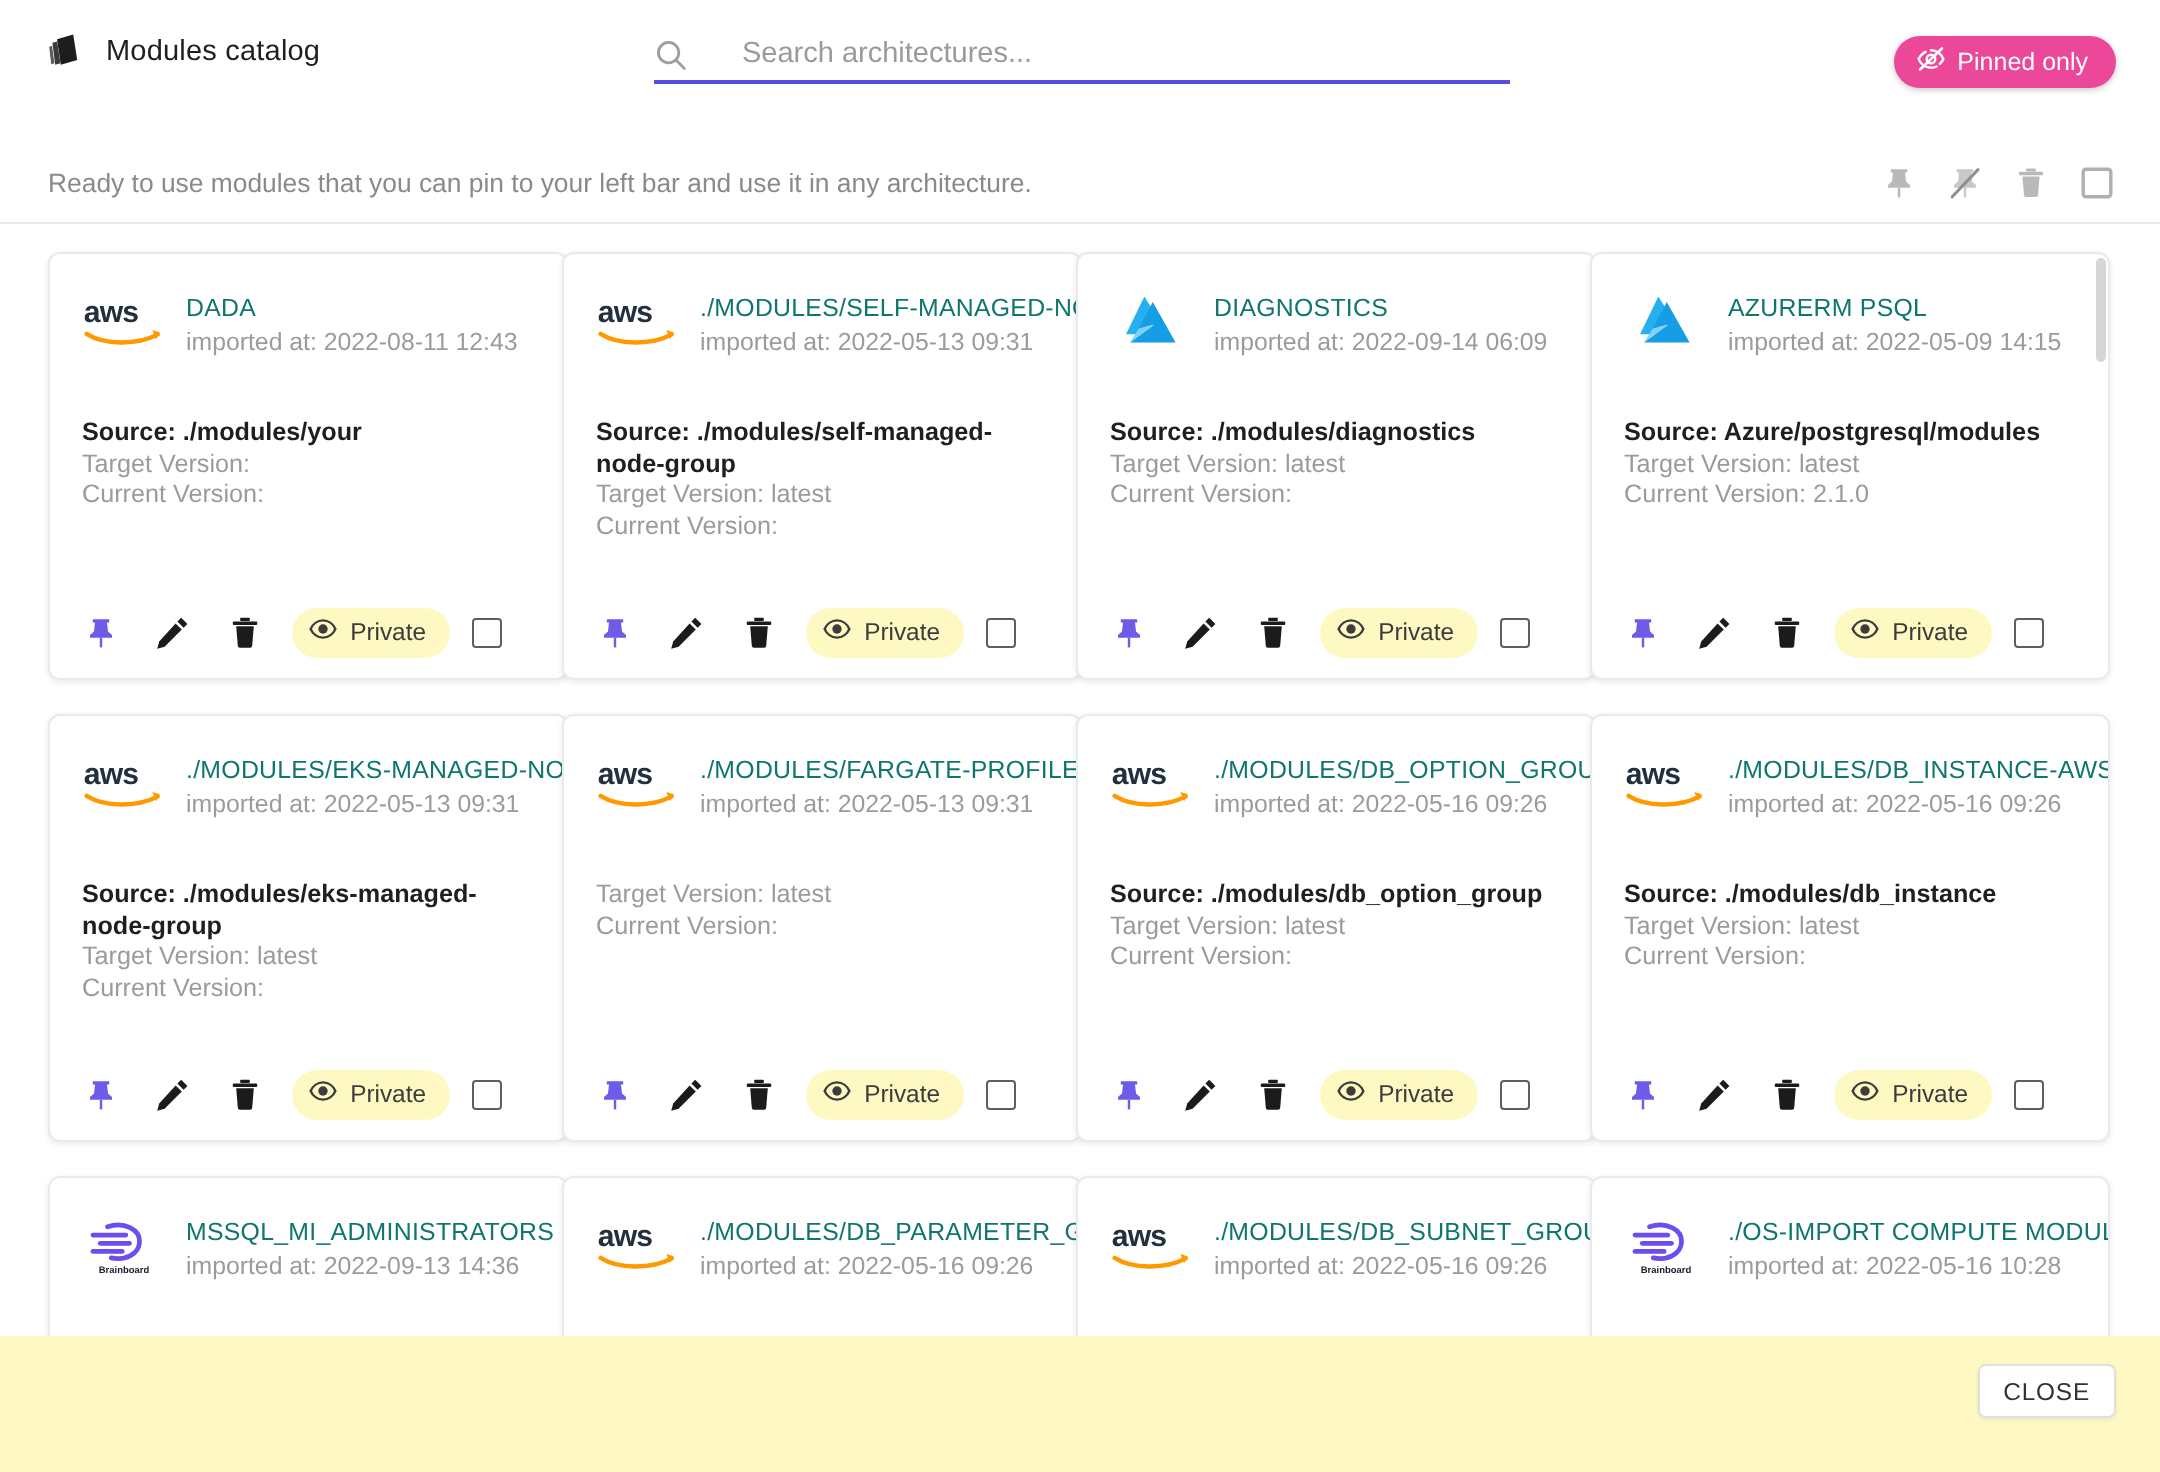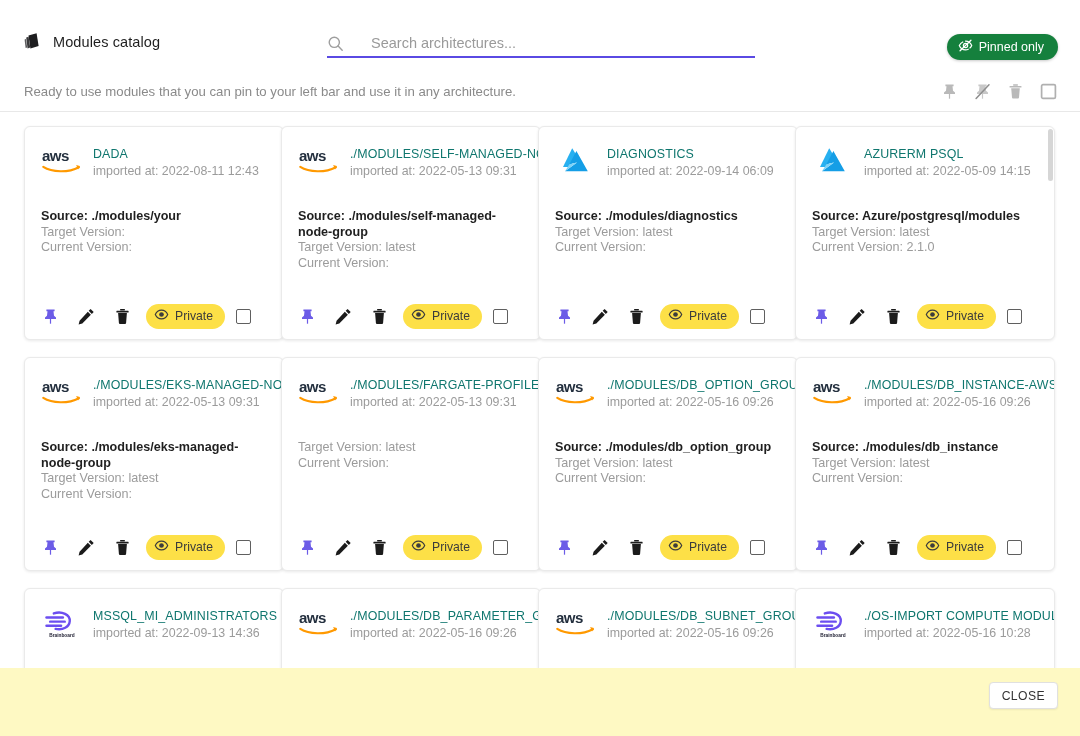--- a/index.html
+++ b/index.html
@@ -6,21 +6,21 @@
   html, body {
     width: 1080px; height: 736px;
     background: #ffffff;
     font-family: "Liberation Sans", sans-serif;
     overflow: hidden;
   }
   body { position: relative; }
 
   
   .header {
-    position: absolute; left: 0; top: 16px; width: 1080px; height: 56px;
+    position: absolute; left: 0; top: 0; width: 1080px; height: 56px;
     display: flex; align-items: center;
   }
   .brand { position: absolute; left: 22px; top: 15px; display: flex; align-items: center; gap: 10px; }
   .brand-icon { width: 21px; height: 21px; display: block; }
   .brand-title { font-size: 14.5px; color: #1f1f1f; letter-spacing: .1px; }
 
   .search-wrap {
     position: absolute; left: 327px; top: 14px; width: 428px; height: 28px;
     display: flex; align-items: flex-end; gap: 27px;
     border-bottom: 2px solid #5a4ae3;
@@ -31,21 +31,21 @@
     border: none; outline: none; background: transparent;
     font-family: "Liberation Sans", sans-serif;
     font-size: 14.5px; color: #202124;
     width: 392px; height: 22px; padding: 0;
   }
   .search-input::placeholder { color: #9a9a9a; }
 
   .pinned-btn {
     position: absolute; right: 22px; top: 18px;
     height: 26px; border-radius: 13px;
-    background: #15803d; color: #fff;
+    background: #ec4899; color: #fff;
     display: flex; align-items: center; gap: 6px;
     padding: 0 14px 0 11px;
     font-size: 12.5px; border: none; cursor: pointer;
     font-family: "Liberation Sans", sans-serif;
     box-shadow: 0 1px 3px rgba(0,0,0,.22);
   }
   .pinned-btn svg { width: 15px; height: 15px; flex: 0 0 auto; }
 
   
   .subheader {
@@ -109,21 +109,21 @@
   .card-actions {
     position: absolute; left: 0; bottom: 0; width: 240px; height: 46px;
     display: flex; align-items: center; padding: 0 14px 0 16px;
   }
   .act { width: 19px; height: 19px; cursor: pointer; display: block; }
   .act-pin { margin-right: 17px; }
   .act-pencil { margin-right: 17px; }
   .act-trash { margin-right: auto; }
   .private-chip {
     display: flex; align-items: center; gap: 6px;
-    background: #fde047; border-radius: 13px;
+    background: #fef9c3; border-radius: 13px;
     height: 25px; padding: 0 12px 0 8px;
     font-size: 12.2px; color: #3c3c3c;
     cursor: pointer; margin-right: 11px;
   }
   .private-chip svg { width: 15px; height: 15px; flex: 0 0 auto; }
   .card-check {
     width: 15px; height: 15px; border: 1.6px solid #5f5f5f;
     border-radius: 2px; cursor: pointer; background: #fff;
   }
 

